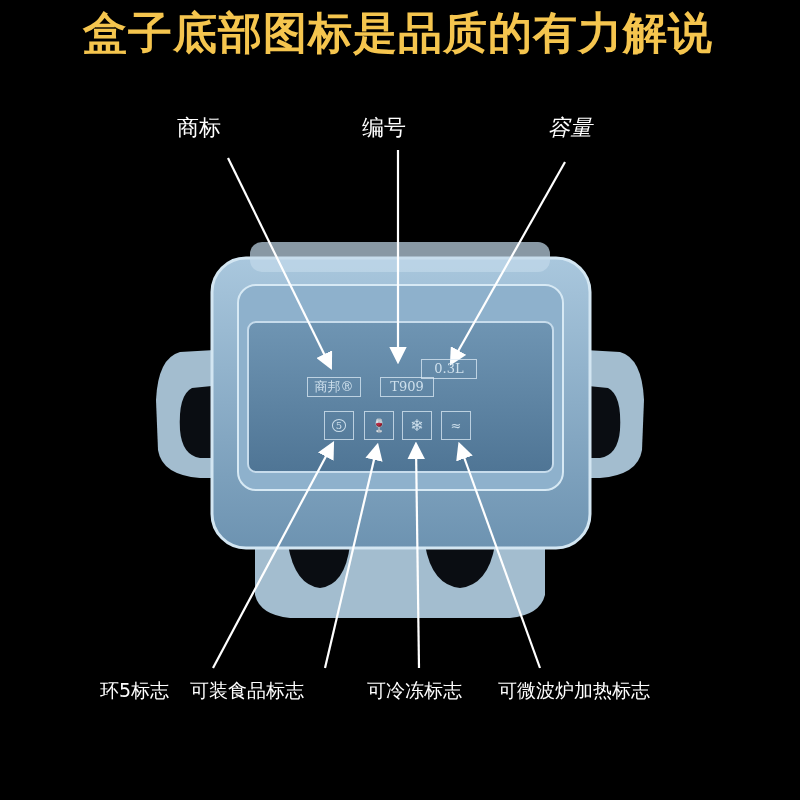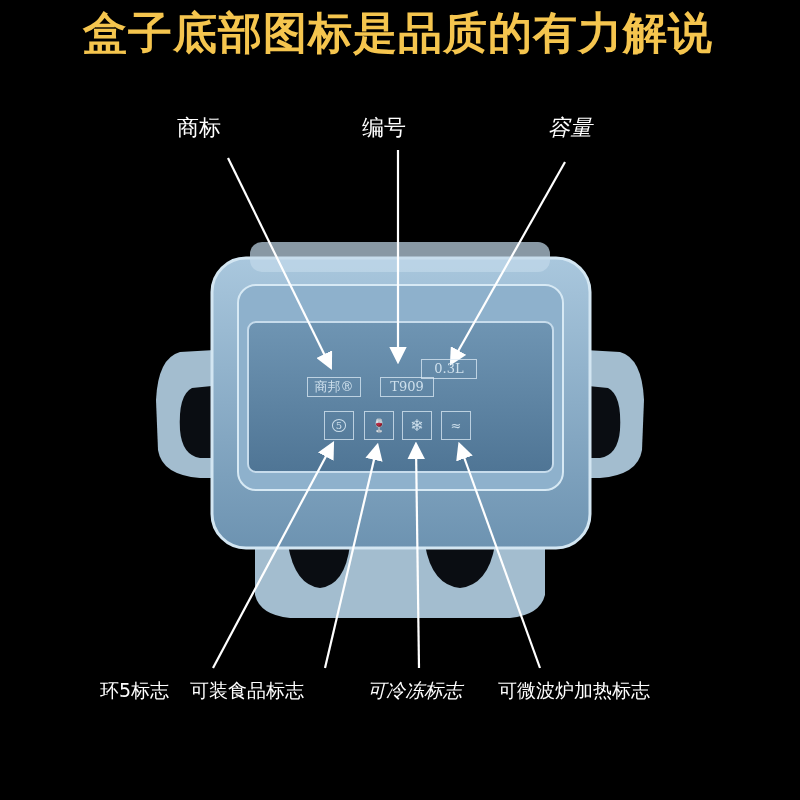--- a/index.html
+++ b/index.html
@@ -65,14 +65,14 @@
 
 <div class="emboss" style="left:324px; top:411px; width:28px; height:27px; font-size:10px; line-height:27px;">
   <span style="border:1px solid rgba(225,238,248,0.85); border-radius:50%; padding:0 3px;">5</span>
 </div>
 <div class="emboss" style="left:364px; top:411px; width:28px; height:27px; font-size:13px; line-height:27px;">🍷</div>
 <div class="emboss" style="left:402px; top:411px; width:28px; height:27px; font-size:16px; line-height:27px;">❄</div>
 <div class="emboss" style="left:441px; top:411px; width:28px; height:27px; font-size:13px; line-height:27px;">≈</div>
 
 <div class="label-bottom" style="left:100px;">环5标志</div>
 <div class="label-bottom" style="left:190px;">可装食品标志</div>
-<div class="label-bottom" style="left:367px;font-style:italic;">可冷冻标志</div>
+<div class="label-bottom" style="left:367px;">可冷冻标志</div>
 <div class="label-bottom" style="left:498px;">可微波炉加热标志</div>
 
 </body></html>

